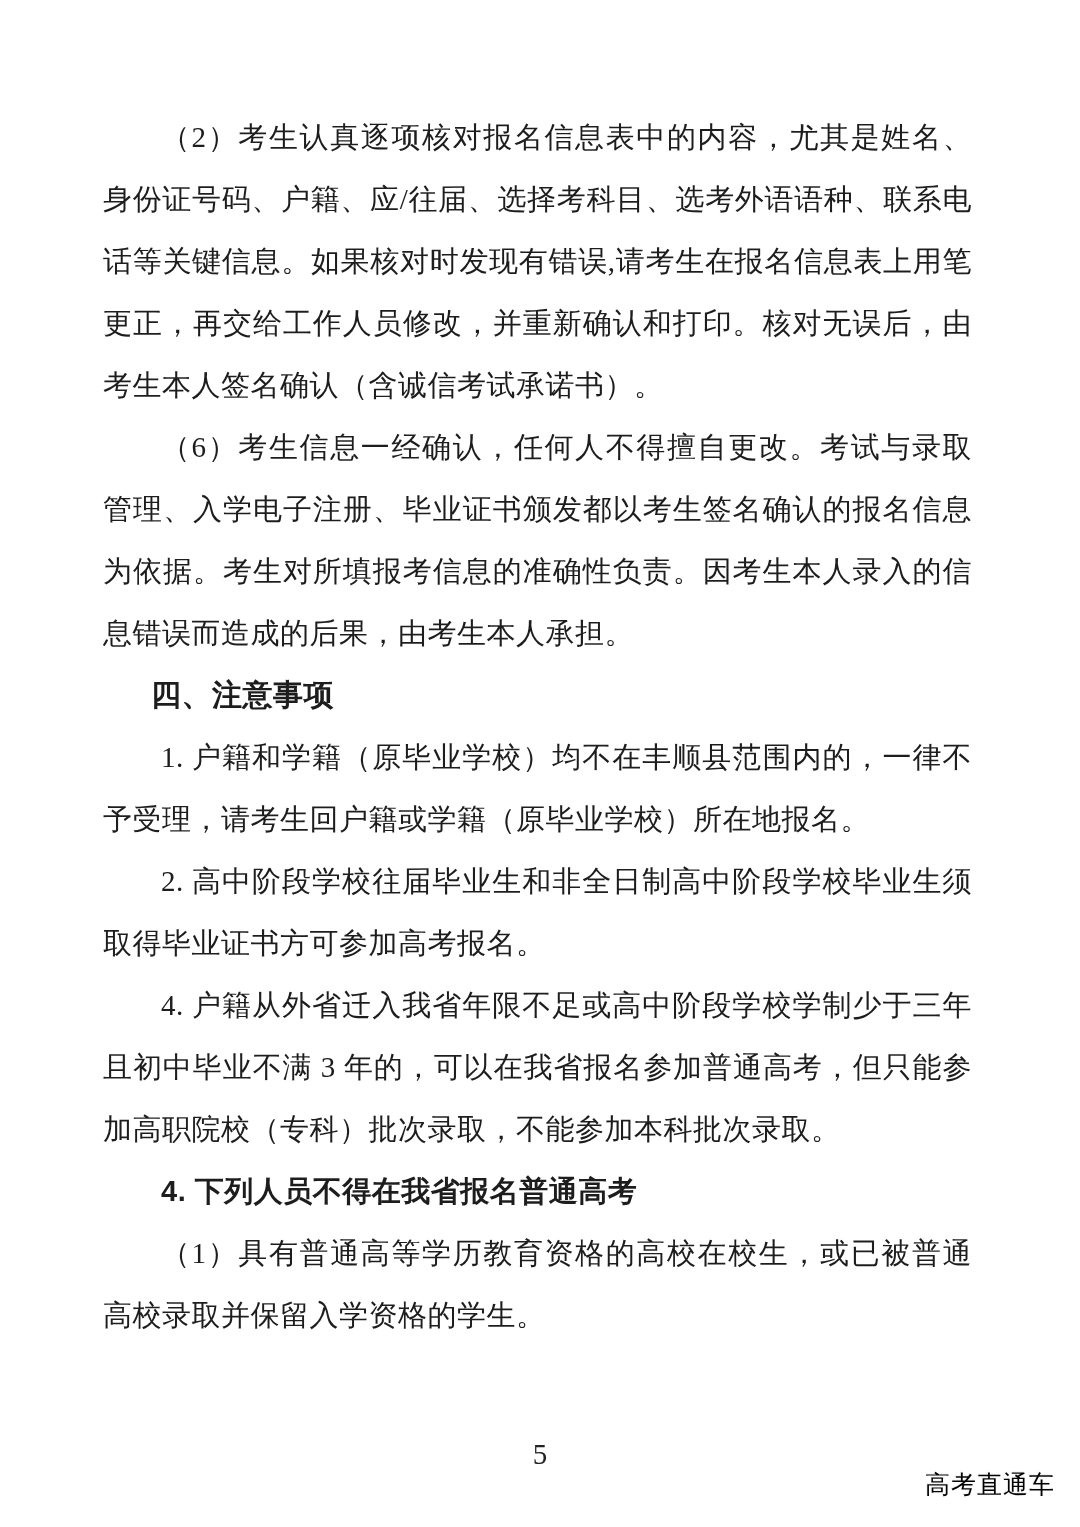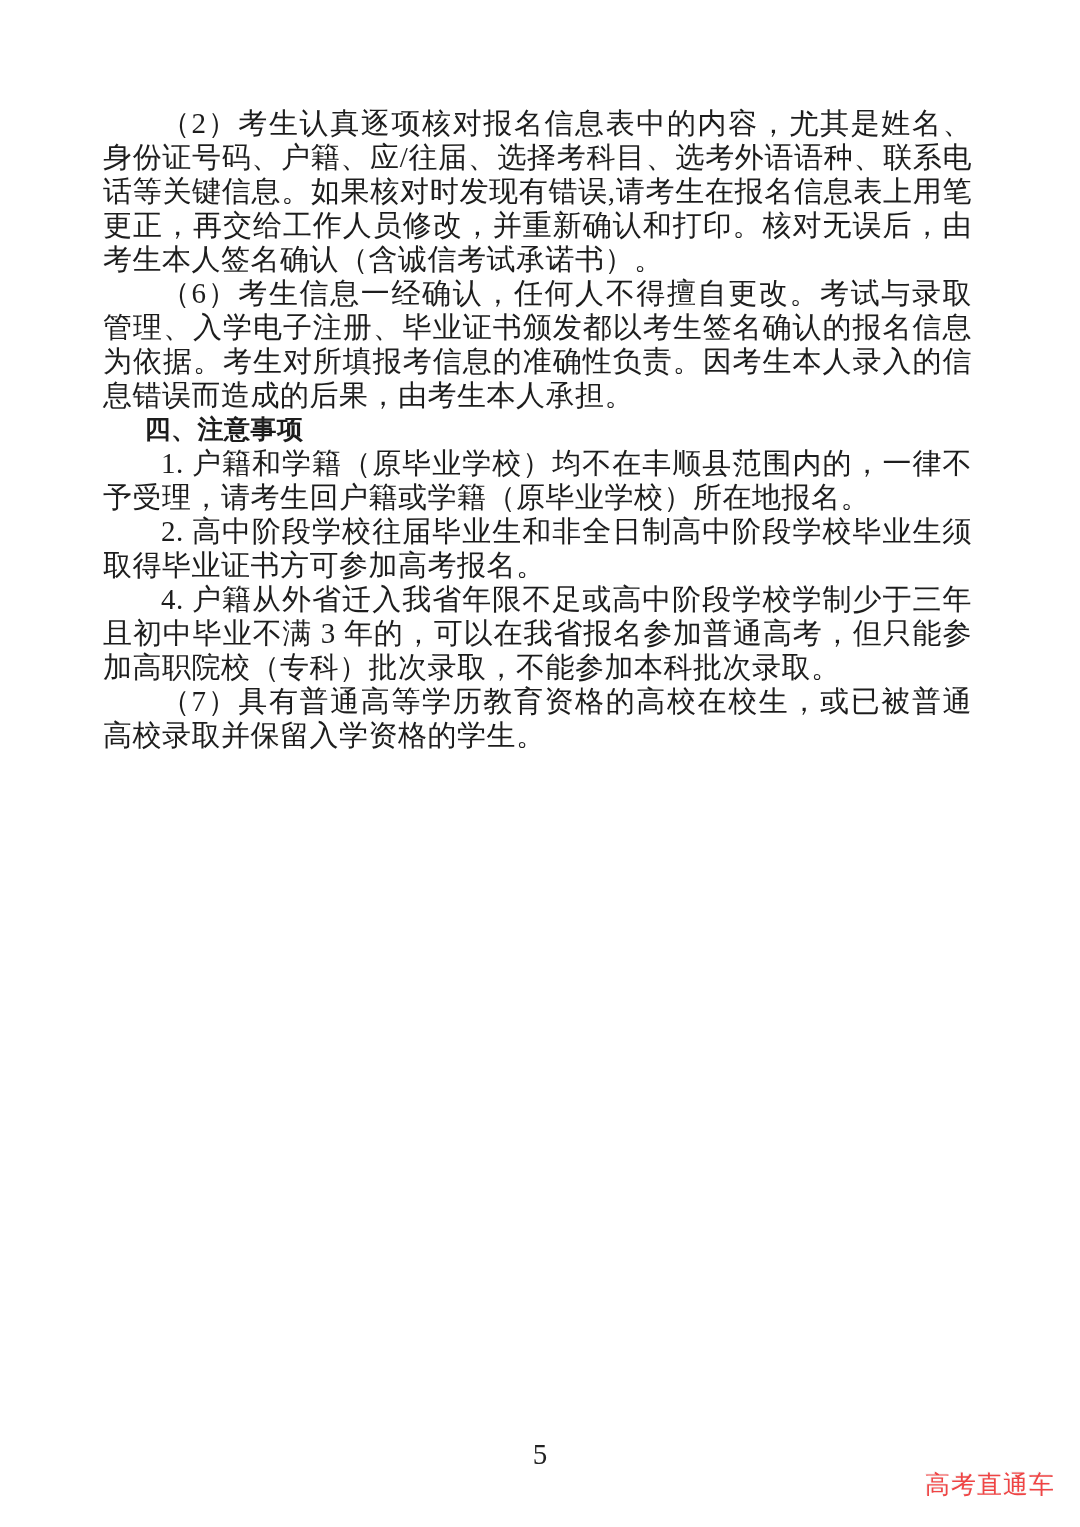--- a/index.html
+++ b/index.html
@@ -18,36 +18,36 @@
   .content {
     position: absolute;
     left: 103px;
     top: 106px;
     width: 869px;
   }
   .para {
     margin: 0;
     padding: 0;
     font-size: 29px;
-    line-height: 34px;
+    line-height: 62px;
     color: #1d1d1d;
     text-align: justify;
     text-indent: 2em;
     letter-spacing: 0.5px;
     font-family: "Liberation Serif", "DejaVu Serif", serif;
   }
   .bold-seg {
     font-family: "Liberation Sans", "DejaVu Sans", sans-serif;
     font-weight: 700;
     letter-spacing: 0.5px;
   }
   .heading {
     font-family: "Liberation Sans", "DejaVu Sans", sans-serif;
     font-weight: 700;
-    font-size: 26px;
+    font-size: 30px;
     text-indent: 1.6em;
   }
   .heading-sub {
     font-family: "Liberation Sans", "DejaVu Sans", sans-serif;
     font-weight: 700;
     font-size: 29px;
     text-indent: 2em;
   }
   .page-number {
     position: absolute;
@@ -58,21 +58,21 @@
     font-size: 29px;
     color: #222222;
     font-family: "Liberation Serif", "DejaVu Serif", serif;
   }
   .watermark {
     position: absolute;
     right: 25px;
     top: 1468px;
     font-size: 25px;
     letter-spacing: 1px;
-    color: #ef4444;
+    color: #000000;
     font-family: "Liberation Sans", "DejaVu Sans", sans-serif;
     text-shadow: -1px -1px 0 #f2f2f2;
   }
 </style>
 </head>
 <body>
 
 <div class="page">
   <main class="content">
 
@@ -82,22 +82,23 @@
 
 
     <p class="para heading">四、注意事项</p>
 
     <p class="para">1. 户籍和学籍（原毕业学校）均不在丰顺县范围内的，一律不予受理，请考生回户籍或学籍（原毕业学校）所在地报名。</p>
 
     <p class="para">2. 高中阶段学校往届毕业生和非全日制高中阶段学校毕业生须取得毕业证书方可参加高考报名。</p>
 
     <p class="para">4. 户籍从外省迁入我省年限不足或高中阶段学校学制少于三年且初中毕业不满 3 年的，可以在我省报名参加普通高考，但只能参加高职院校（专科）批次录取，不能参加本科批次录取。</p>
 
+    <p class="para heading-sub">4. 下列人员不得在我省报名普通高考</p>
 
-    <p class="para">（7）具有普通高等学历教育资格的高校在校生，或已被普通高校录取并保留入学资格的学生。</p>
+    <p class="para">（1）具有普通高等学历教育资格的高校在校生，或已被普通高校录取并保留入学资格的学生。</p>
 
 
 
   </main>
 
   <div class="page-number">5</div>
 
   <div class="watermark">高考直通车</div>
 </div>
 

